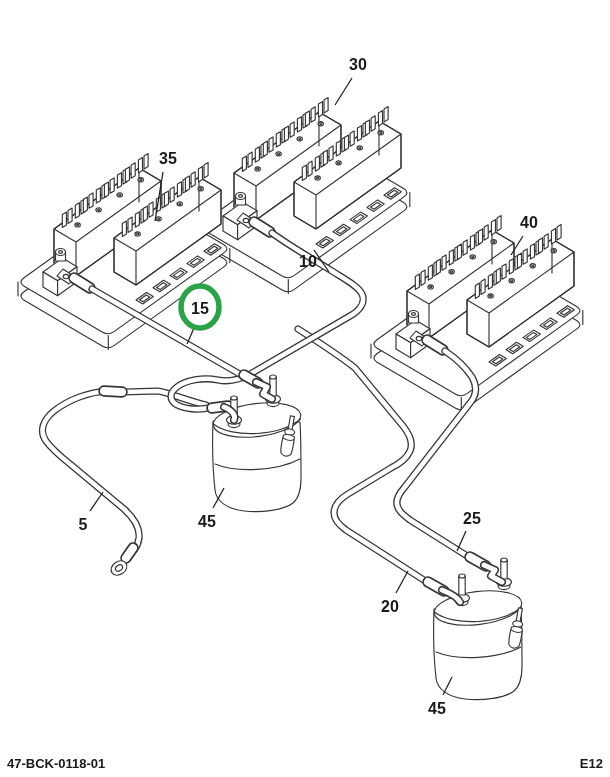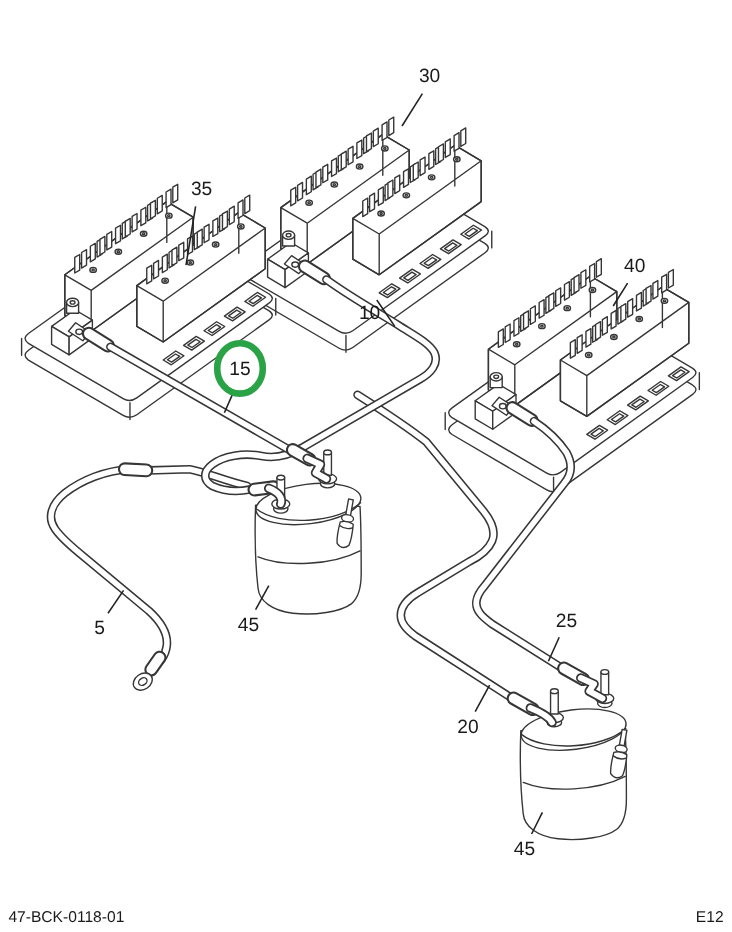--- a/index.html
+++ b/index.html
@@ -1,16 +1,16 @@
 <!DOCTYPE html>
 <html><head>
 <meta charset="utf-8">
 <style>
   html,body{margin:0;padding:0;background:#ffffff;}
-  .stage{width:610px;height:777px;position:relative;background:#fff;overflow:hidden;}
+  .stage{width:610px;height:777px;position:relative;background:#fff;overflow:hidden;font-weight:bold;}
   svg{display:block;}
   text{font-family:"Liberation Sans","DejaVu Sans",sans-serif;fill:#1a1a1a;}
   .callout-text{font-size:16px;}
   .footer-text{font-size:13px;}
   .ln{fill:none;stroke:#363636;stroke-width:1.15;stroke-linejoin:round;stroke-linecap:round;}
   .fw{fill:#ffffff;stroke:#363636;stroke-width:1.15;stroke-linejoin:round;}
   .cable-outer{fill:none;stroke:#363636;stroke-width:7.2;stroke-linecap:round;stroke-linejoin:round;}
   .cable-inner{fill:none;stroke:#ffffff;stroke-width:4.6;stroke-linecap:round;stroke-linejoin:round;}
   .sleeve-outer{fill:none;stroke:#363636;stroke-width:11.5;stroke-linecap:round;}
   .sleeve-inner{fill:none;stroke:#ffffff;stroke-width:8;stroke-linecap:round;}

